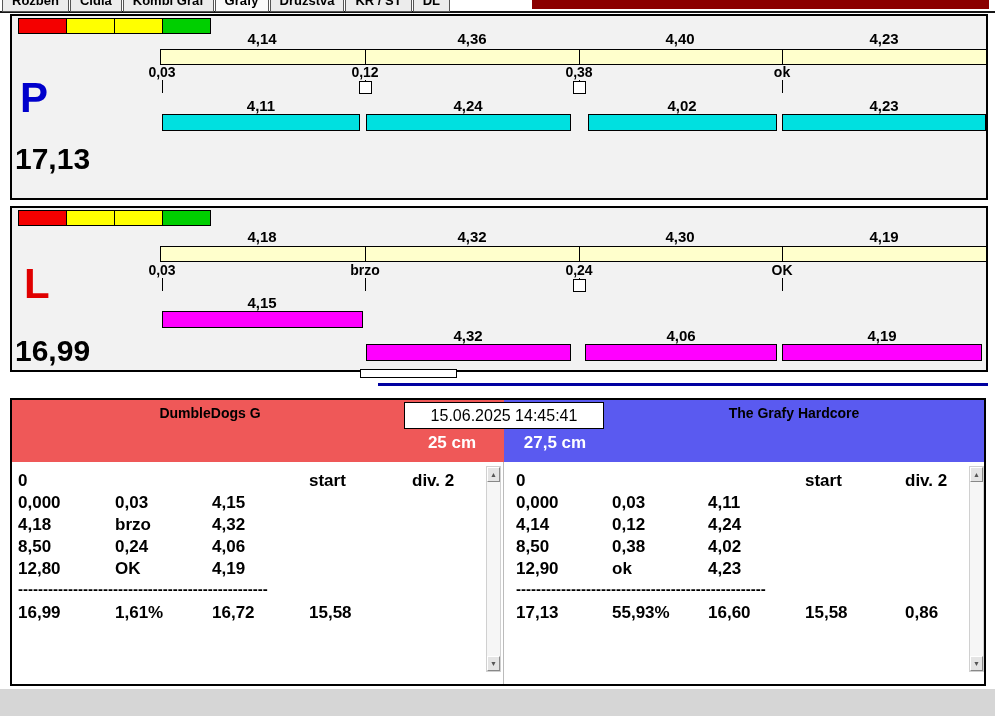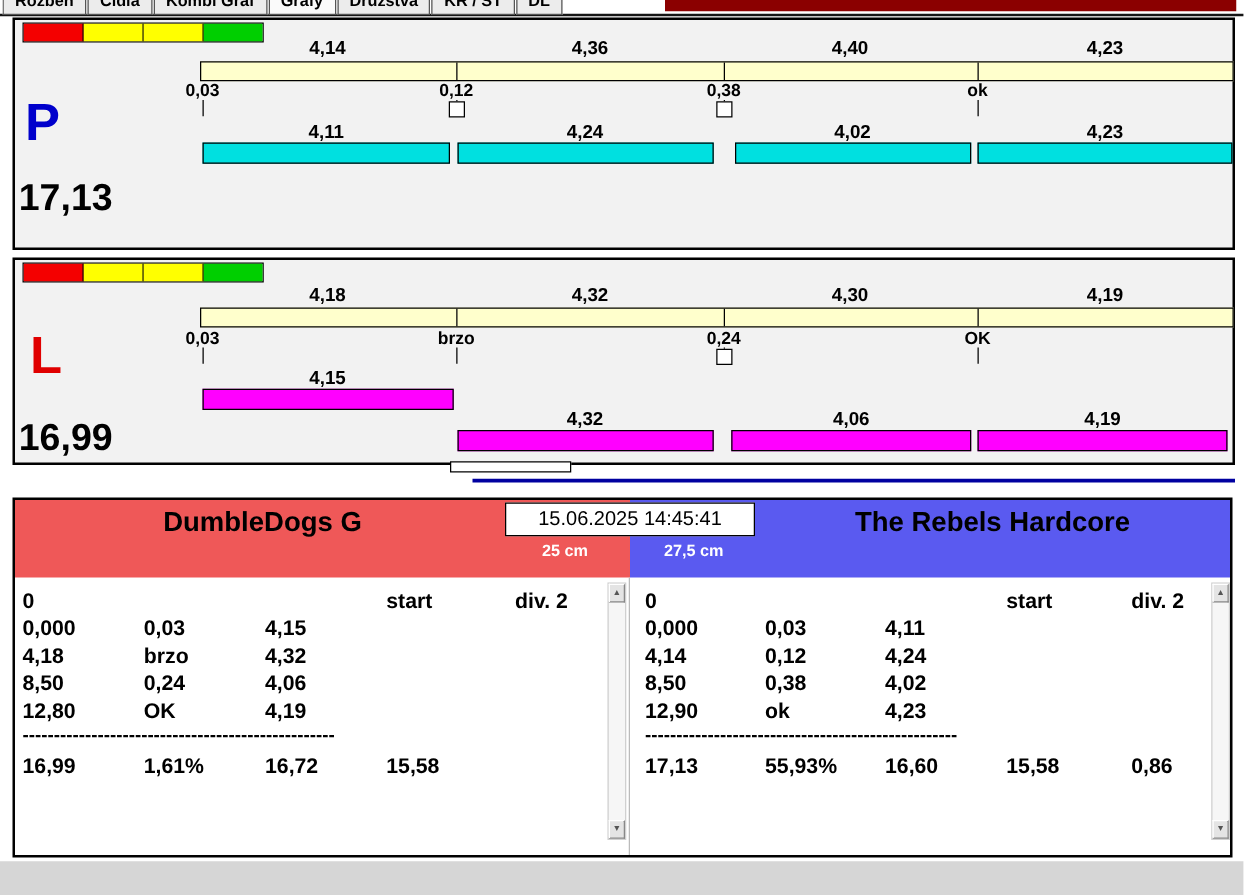--- a/index.html
+++ b/index.html
@@ -41,27 +41,27 @@
 
   
   .miniprog{position:absolute;left:360px;top:369px;width:97px;height:9px;background:#fff;border:1px solid #000}
   .navyline{position:absolute;left:378px;top:383px;width:610px;height:3px;background:#0000a0}
 
   
   #scorepanel{position:absolute;left:10px;top:398px;width:976px;height:288px;background:#fff;border:2px solid #000}
   .hdr{position:absolute;top:0;height:62px}
   #hdr-left{left:0;width:492px;background:#ef5858}
   #hdr-right{left:492px;width:480px;background:#5a5af0}
-  .teamname{position:absolute;top:5px;font-size:22px;font-weight:bold;color:#000;text-align:center;z-index:1}
+  .teamname{position:absolute;top:5px;font-size:14px;font-weight:bold;color:#000;text-align:center;z-index:1}
   #teamname-left{left:0;width:396px}
   #teamname-right{left:592px;width:380px}
   .dogs{position:absolute;top:38px;font-size:13px;font-weight:bold;color:#fff;text-align:center;z-index:1}
   #dogs-left{left:0;width:396px}
   #dogs-right{left:592px;width:380px}
-  .jheight{position:absolute;top:33px;width:110px;font-size:13px;font-weight:bold;color:#fff;text-align:center;z-index:1}
+  .jheight{position:absolute;top:33px;width:110px;font-size:17px;font-weight:bold;color:#fff;text-align:center;z-index:1}
   #jheight-left{left:385px}
   #jheight-right{left:488px}
   .tsbox{position:absolute;left:392px;top:2px;width:200px;height:27px;background:#fff;border:1px solid #000;font-size:16px;line-height:25px;text-align:center;color:#000;z-index:2}
 
   .tablewrap{position:absolute;top:66px}
   #table-left{left:0;width:474px;padding:4px 0 0 6px}
   #table-right{left:492px;width:464px;padding:4px 0 0 12px}
   .trow{display:grid;height:22px;font-size:17px;font-weight:bold;line-height:22px;color:#000}
   #table-left .trow{grid-template-columns:97px 97px 97px 103px 1fr}
   #table-right .trow{grid-template-columns:96px 96px 97px 100px 1fr}
@@ -190,21 +190,21 @@
   </div>
 
   <div class="miniprog"></div>
   <div class="navyline"></div>
 
   <div id="scorepanel">
     <div class="hdr" id="hdr-left"></div>
     <div class="hdr" id="hdr-right"></div>
 
     <div class="teamname" id="teamname-left">DumbleDogs G</div>
-    <div class="teamname" id="teamname-right">The Rebels Hardcore</div>
+    <div class="teamname" id="teamname-right">The Grafy Hardcore</div>
     <div class="jheight" id="jheight-left">25 cm</div>
     <div class="jheight" id="jheight-right">27,5 cm</div>
 
     <div class="tsbox">15.06.2025 14:45:41</div>
 
     <div class="tablewrap" id="table-left">
       <div class="trow">
         <div>0</div>
         <div></div>
         <div></div>

